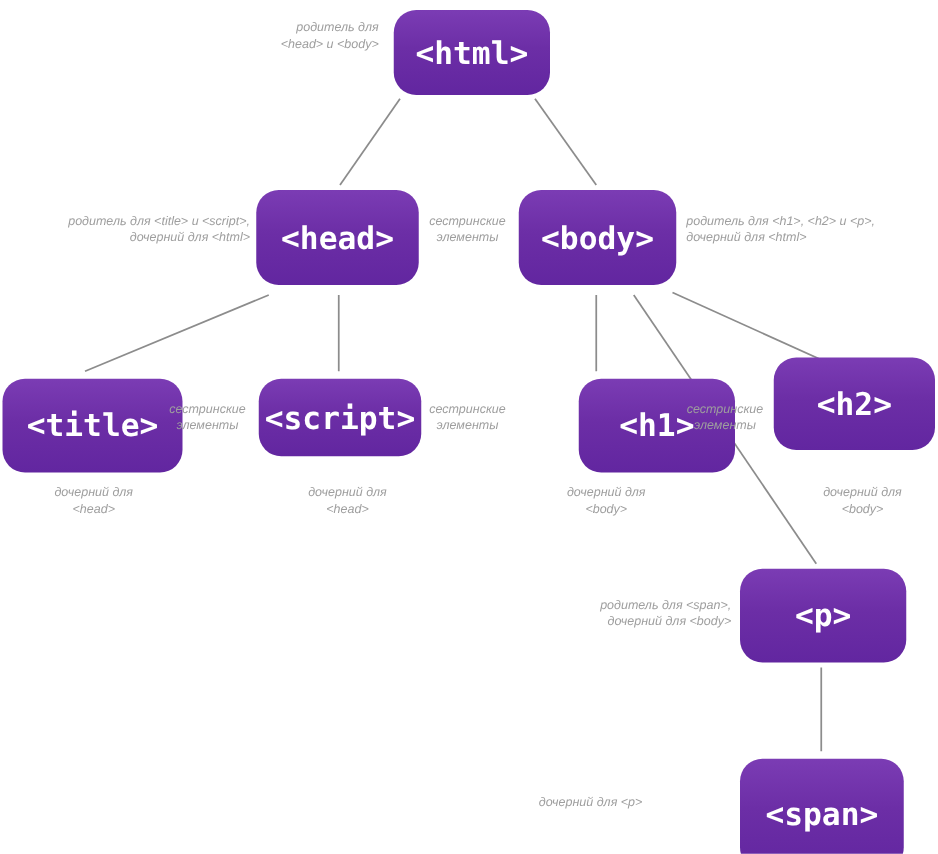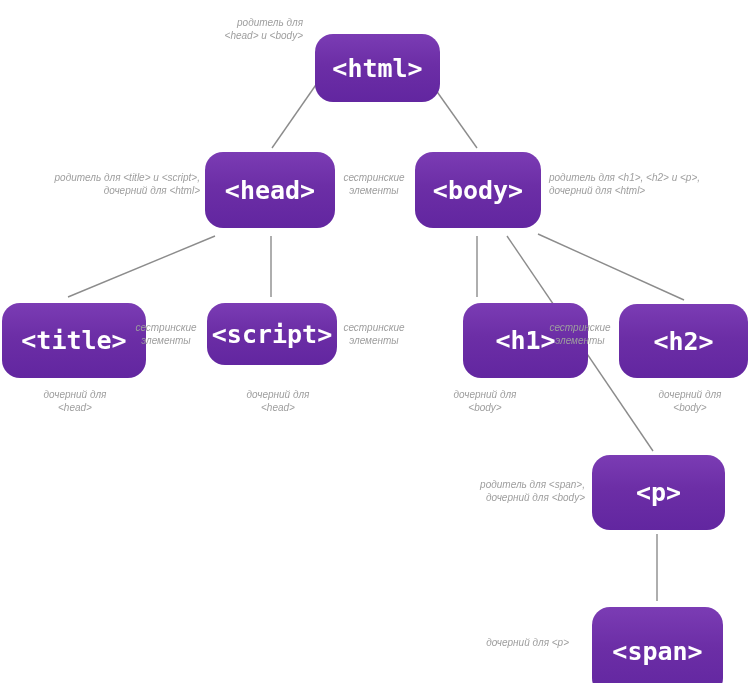--- a/index.html
+++ b/index.html
@@ -55,47 +55,47 @@
       <line x1="428" y1="79" x2="477" y2="148"></line>
       <line x1="215" y1="236" x2="68" y2="297"></line>
       <line x1="271" y1="236" x2="271" y2="297"></line>
       <line x1="477" y1="236" x2="477" y2="297"></line>
       <line x1="538" y1="234" x2="684" y2="300"></line>
       <line x1="507" y1="236" x2="653" y2="451"></line>
       <line x1="657" y1="534" x2="657" y2="601"></line>
     </g>
   </svg>
 
-  <div class="node" style="left:315px; top:8px;   width:125px; height:68px;margin-top:26px;">&lt;html&gt;</div>
+  <div class="node" style="left:315px; top:8px;   width:125px; height:68px;">&lt;html&gt;</div>
   <div class="node" style="left:205px; top:152px; width:130px; height:76px;">&lt;head&gt;</div>
   <div class="node" style="left:415px; top:152px; width:126px; height:76px;">&lt;body&gt;</div>
   <div class="node" style="left:2px;   top:303px; width:144px; height:75px;">&lt;title&gt;</div>
   <div class="node" style="left:207px; top:303px; width:130px; height:62px;">&lt;script&gt;</div>
   <div class="node" style="left:415px; top:303px; width:125px; height:75px;margin-left:48px;">&lt;h1&gt;</div>
-  <div class="node" style="left:619px; top:304px; width:129px; height:74px;">&lt;h2&gt;</div>
+  <div class="node" style="left:619px; top:286px; width:129px; height:74px;">&lt;h2&gt;</div>
   <div class="node" style="left:592px; top:455px; width:133px; height:75px;">&lt;p&gt;</div>
   <div class="node" style="left:592px; top:607px; width:131px; height:89px;">&lt;span&gt;</div>
 
   <div class="ann" style="left:95px;  top:17px;  width:208px; text-align:right;">родитель для
 &lt;head&gt; и &lt;body&gt;</div>
   <div class="ann" style="left:5px;   top:172px; width:195px; text-align:right;">родитель для &lt;title&gt; и &lt;script&gt;,
 дочерний для &lt;html&gt;</div>
   <div class="ann" style="left:549px; top:172px; width:200px; text-align:left;">родитель для &lt;h1&gt;, &lt;h2&gt; и &lt;p&gt;,
 дочерний для &lt;html&gt;</div>
   <div class="ann" style="left:15px;  top:389px; width:120px; text-align:center;">дочерний для
 &lt;head&gt;</div>
   <div class="ann" style="left:218px; top:389px; width:120px; text-align:center;">дочерний для
 &lt;head&gt;</div>
   <div class="ann" style="left:425px; top:389px; width:120px; text-align:center;">дочерний для
 &lt;body&gt;</div>
   <div class="ann" style="left:630px; top:389px; width:120px; text-align:center;">дочерний для
 &lt;body&gt;</div>
   <div class="ann" style="left:435px; top:479px; width:150px; text-align:right;font-style:italic;">родитель для &lt;span&gt;,
 дочерний для &lt;body&gt;</div>
-  <div class="ann" style="left:419px; top:637px; width:150px; text-align:right;">дочерний для &lt;p&gt;</div>
+  <div class="ann" style="left:431px; top:637px; width:150px; text-align:left;">дочерний для &lt;p&gt;</div>
 
   <div class="ann sib" style="left:334px; top:172px; width:80px;">сестринские
 элементы</div>
   <div class="ann sib" style="left:126px; top:322px; width:80px;">сестринские
 элементы</div>
   <div class="ann sib" style="left:334px; top:322px; width:80px;">сестринские
 элементы</div>
   <div class="ann sib" style="left:540px; top:322px; width:80px;">сестринские
 элементы</div>
 

